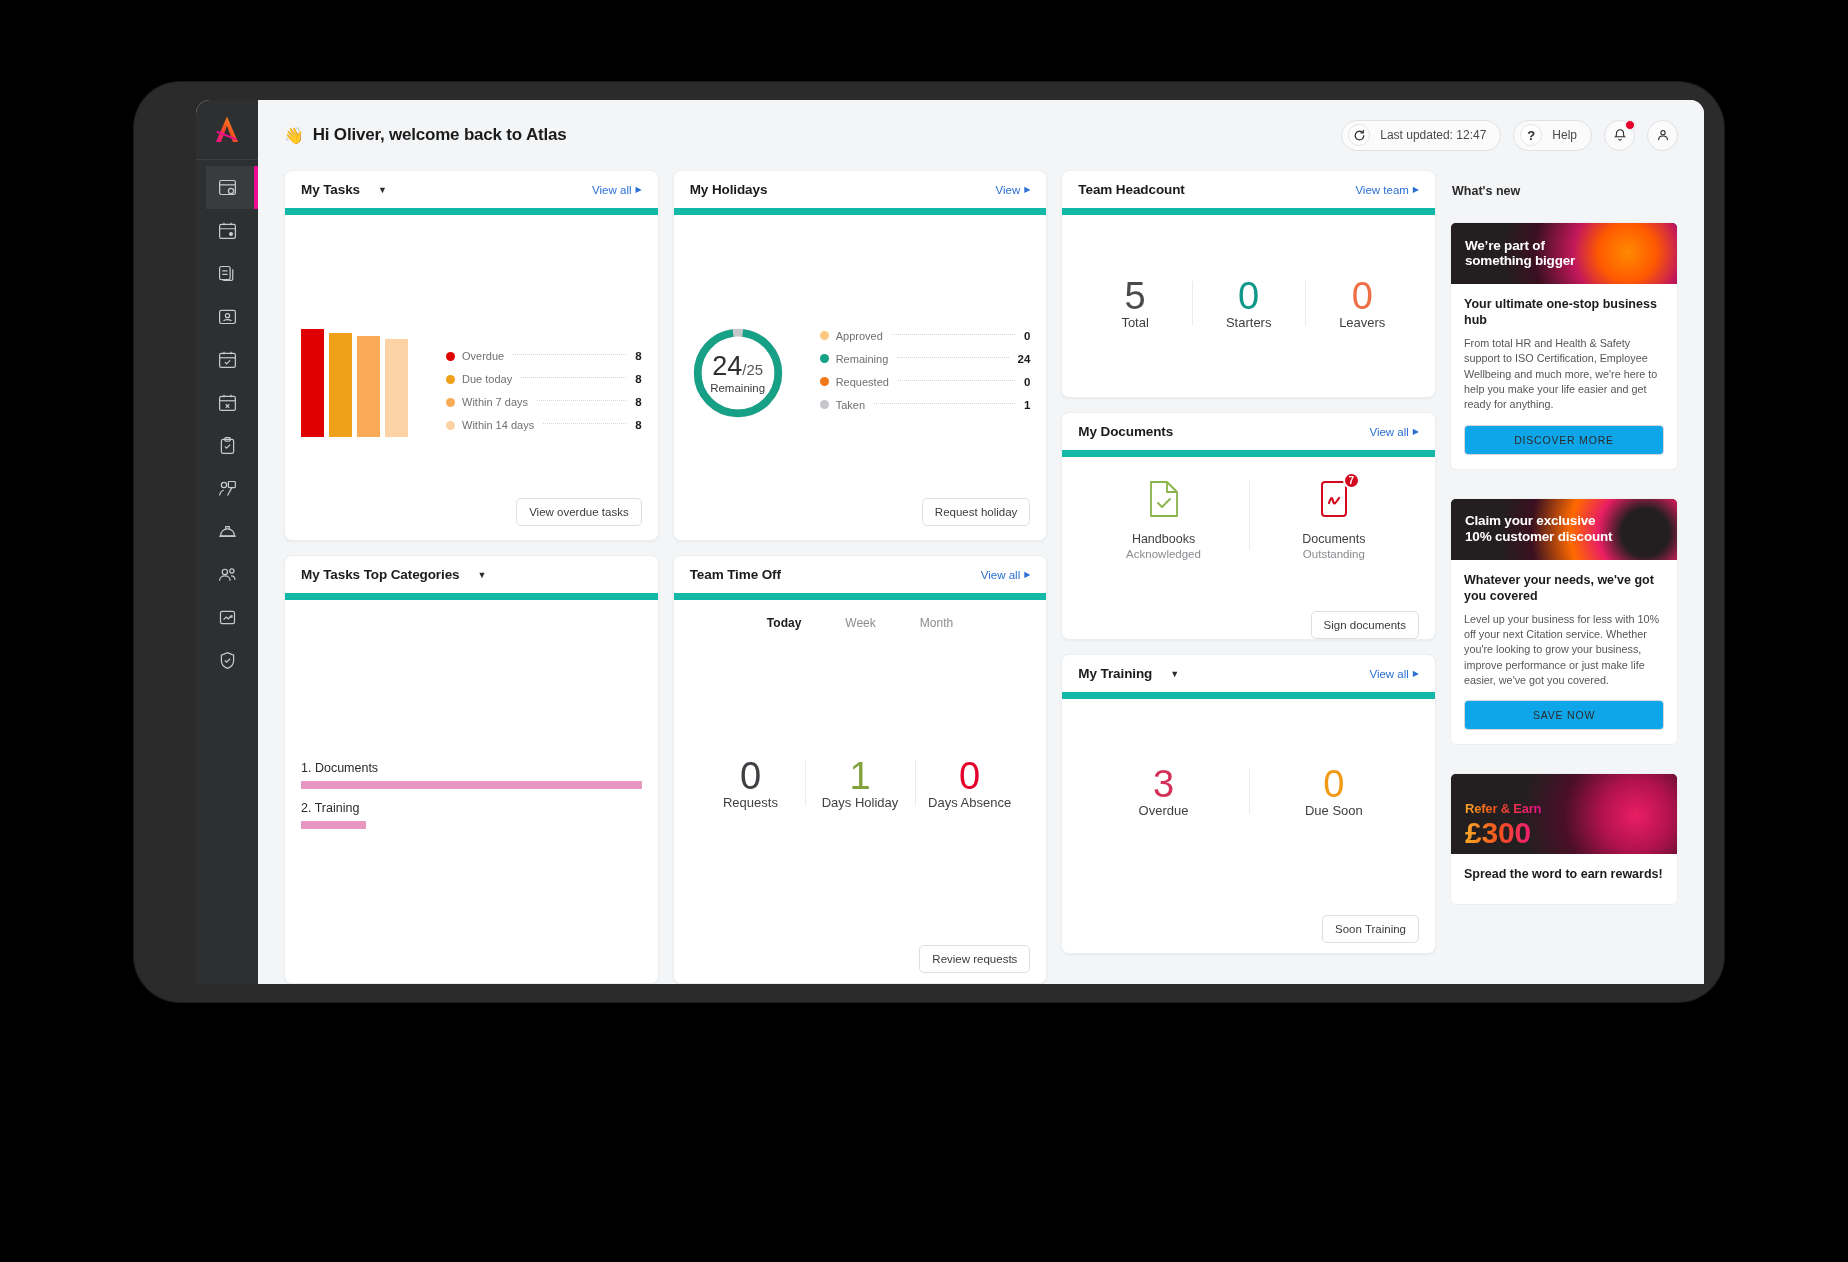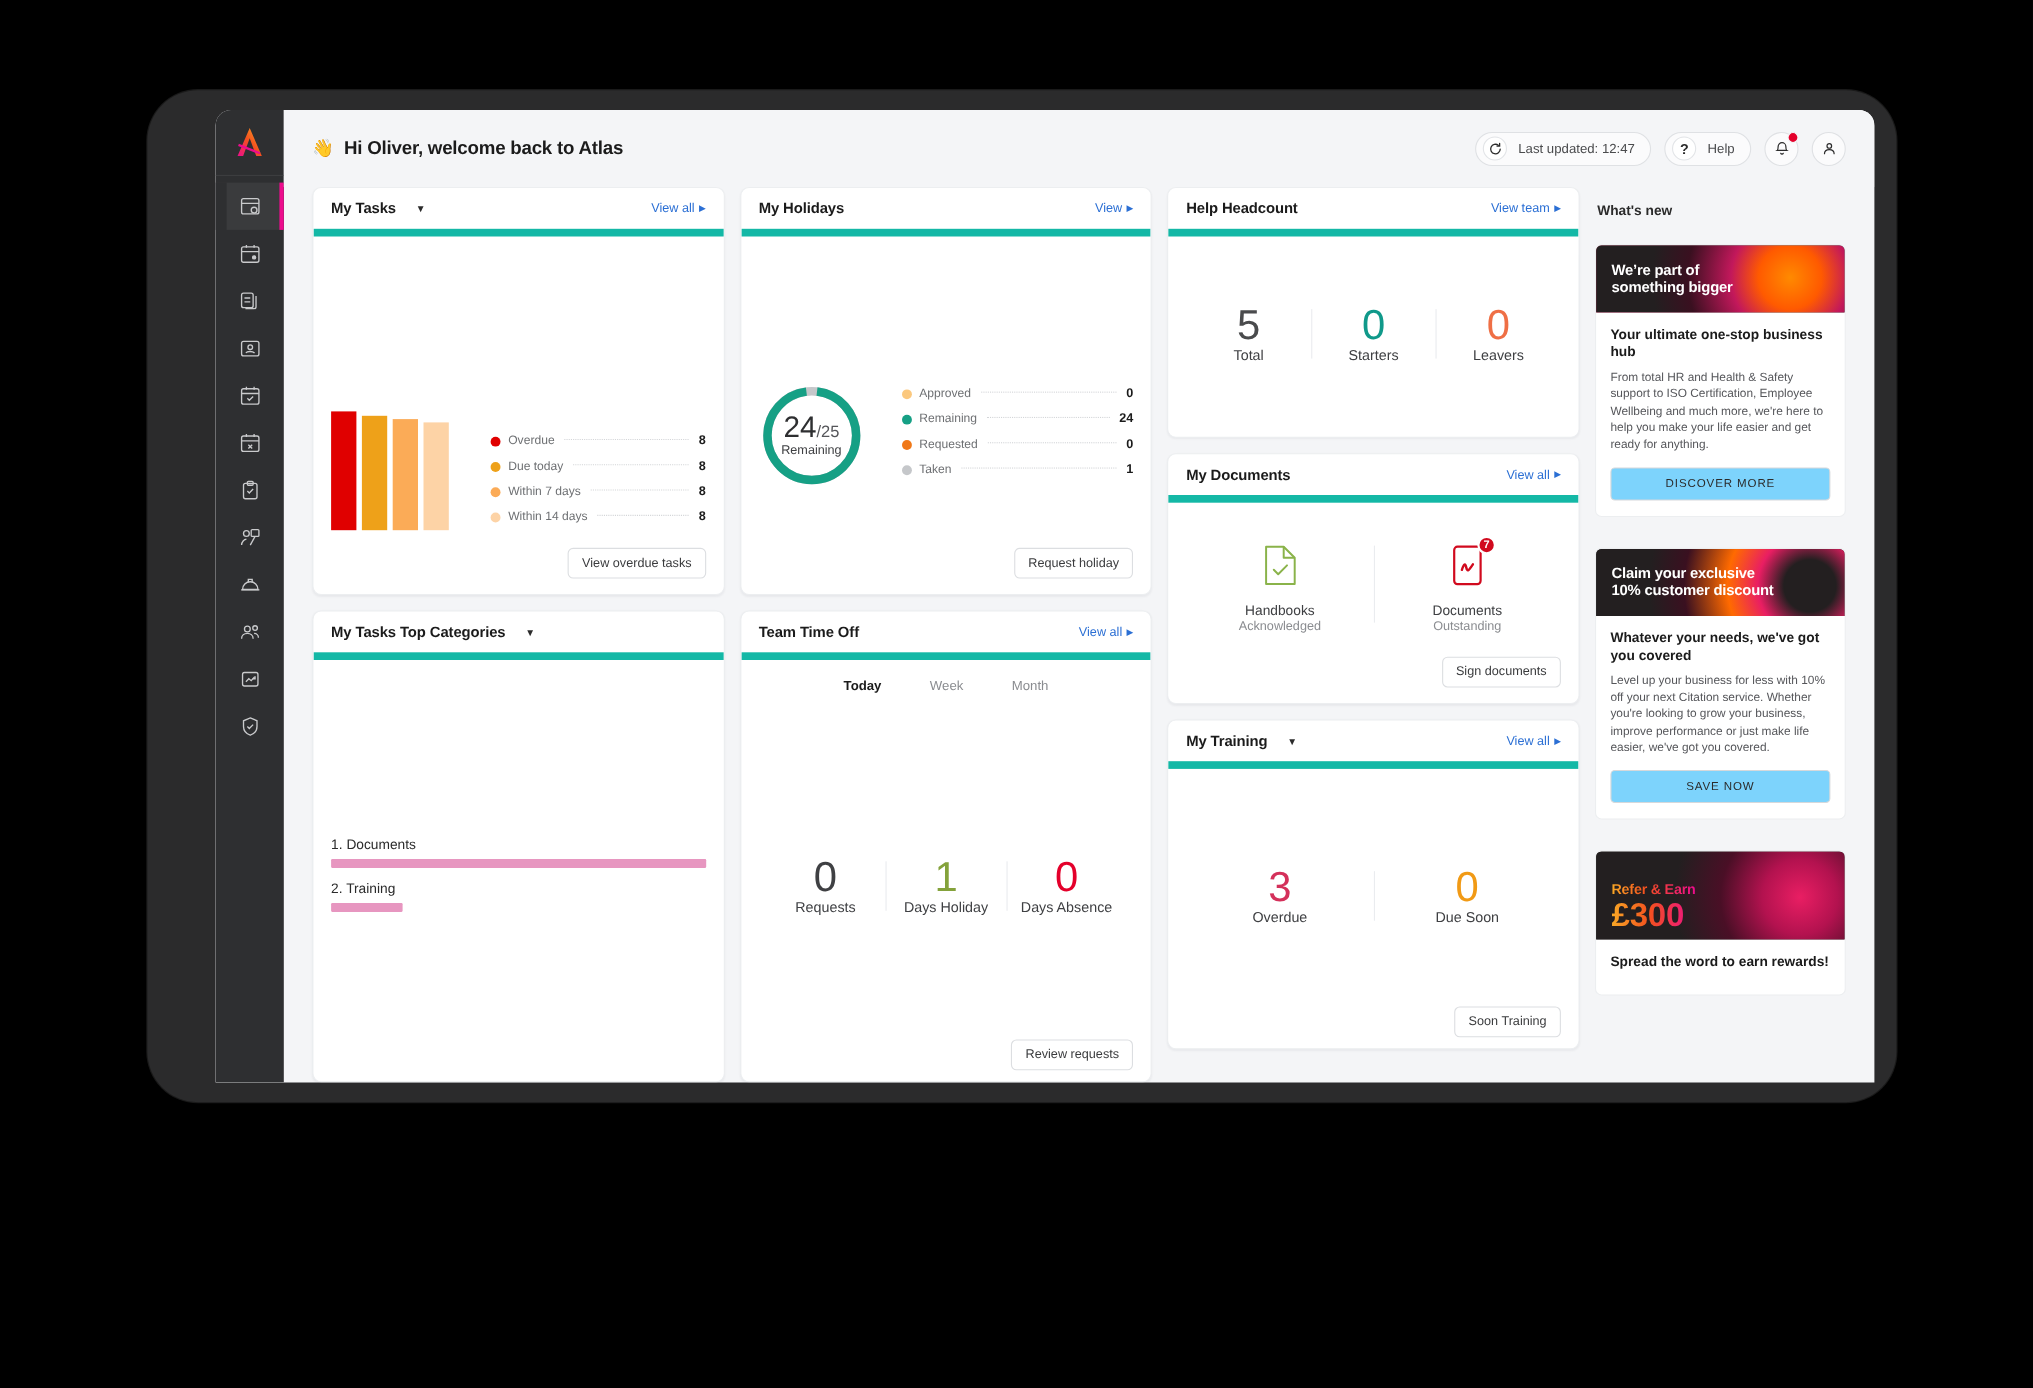--- a/index.html
+++ b/index.html
@@ -104,20 +104,21 @@
   .head-left { display:flex; align-items:center; gap:18px; }
   .caret { font-size:9px; color:#2b2b2b; }
   .viewlink { font-size:11.5px; color:#2b6fd4; display:flex; align-items:center; gap:4px; cursor:pointer;}
   .viewlink .tri { font-size:8px; }
   .card-body { flex:1; position:relative; padding:16px; }
   .card-foot { padding:0 16px 14px 16px; display:flex; justify-content:flex-end; }
   .btn {
     border:1px solid #dcdee1; background:#fff; border-radius:5px;
     font-size:11.5px; color:#3a3b3d; padding:7px 12px; cursor:pointer;
     font-family:"Liberation Sans", sans-serif;
+    margin-top:45px;
   }
 
   
   .tasks-wrap { display:flex; align-items:flex-end; gap:26px; height:100%; padding-top:86px; }
   .bars { display:flex; align-items:flex-end; gap:5px; height:108px; }
   .bar { width:23px; }
   .legend { display:flex; flex-direction:column; gap:11px; padding-bottom:6px; flex:1; }
   .lrow { display:flex; align-items:center; gap:7px; font-size:11px; color:#6e7073;padding-left:12px; }
   .lrow .sw { width:9px;height:9px;border-radius:50%; flex:none;}
   .lrow .lbl { white-space:nowrap; }
@@ -167,21 +168,21 @@
 
   
   .whatsnew-title { font-size:12.5px; color:#2b2b2b; font-weight:bold; padding: 14px 0 10px 2px;}
   .promo { background:#fff; border:1px solid #eceef0; border-radius:6px; overflow:hidden; margin-bottom:14px;}
   .promo-img { height:61px; position:relative; overflow:hidden; background:#231f20;}
   .promo-img .ptext { position:absolute; left:14px; top:50%; transform:translateY(-50%); font-size:13.5px; font-weight:bold; color:#fff; line-height:1.18; letter-spacing:-0.2px; z-index:2;}
   .promo-body { padding:12px 13px 14px 13px;}
   .promo-h { font-size:12.5px; font-weight:bold; color:#1b1b1b; line-height:1.28; margin-bottom:8px;}
   .promo-p { font-size:10.8px; color:#55565a; line-height:1.42;}
   .promo-btn {
-    margin-top:12px; width:100%; border:1px solid #d6d8db; background:#7dd3fc; border-radius:4px;
+    margin-top:12px; width:100%; border:1px solid #d6d8db; background:#0ea5e9; border-radius:4px;
     font-size:10.5px; letter-spacing:0.8px; color:#2b2b2b; padding:8px 0; cursor:pointer;
     font-family:"Liberation Sans", sans-serif;
   }
   .refer-num { font-size:30px; font-weight:bold; line-height:0.95; }
 </style>
 </head>
 <body>
 
 <div class="stage">
   <div class="device">
@@ -507,21 +508,21 @@
             <div class="card-foot" style="padding-bottom:10px">
               <button class="btn">Review requests</button>
             </div>
           </div>
         </div>
 
         <div class="col col-c">
           <div class="card" style="height:228px">
             <div class="card-head">
               <div class="head-left">
-                <span class="card-title">Help Headcount</span>
+                <span class="card-title">Team Headcount</span>
               </div>
               <span class="viewlink">
                 <span>View team</span>
                   <span class="tri">▶</span>
               </span>
             </div>
             <div class="card-body" style="padding:0 10px">
               <div class="stats">
                 <div class="stat">
                   <div class="num" style="color:#4a4b4d">5</div>

